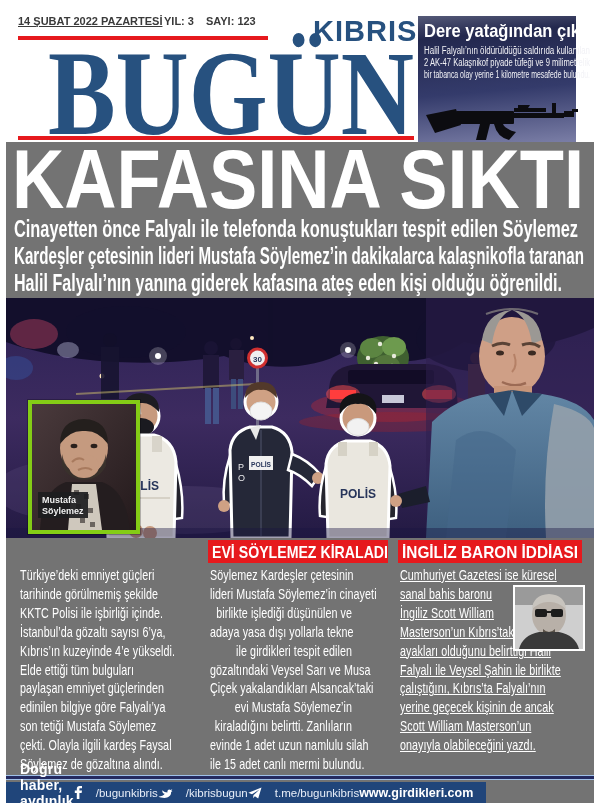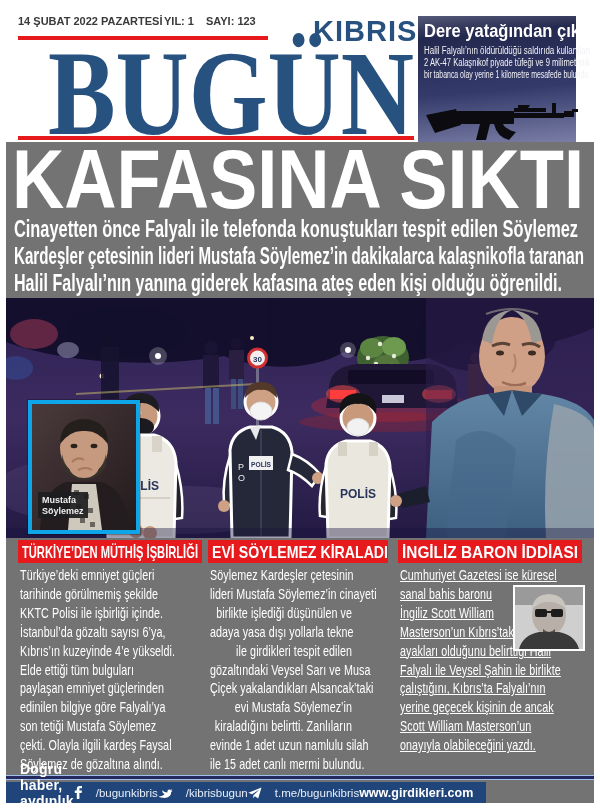--- a/index.html
+++ b/index.html
@@ -41,31 +41,31 @@
              background:linear-gradient(#9fc0e8 0 1px,#242a60 1px 4px,#9fc0e8 4px 5px);}
   .footerbar{top:640px;left:0;width:480px;height:21px;background:#20457a;
              display:flex;align-items:center;justify-content:space-between;
              padding:0 14px;box-sizing:border-box;color:#fff;}
   .footerbar .slogan{font-weight:bold;font-size:14px;letter-spacing:.2px;}
   .fgroup{display:flex;align-items:center;gap:13px;font-size:11.5px;color:#e8eef8;}
   .fsep{width:1px;height:13px;background:rgba(200,218,240,.45);}
   .site{font-weight:bold;font-size:12.5px;}
 
   
-  .inset{border:4px solid #0ea5e9;box-shadow:0 0 0 1px rgba(0,0,0,.25);}
+  .inset{border:4px solid #84cc16;box-shadow:0 0 0 1px rgba(0,0,0,.25);}
   .inset2{border:2px solid #fff;}
   svg{display:block;}
 </style>
 </head>
 <body>
 
 <div class="page">
 
-  <span class="abs dateline" style="left:18px;">14 ŞUBAT 2022 PAZARTESİ</span>
-  <span class="abs dateline" style="left:164px;">YIL: 1</span>
+  <span class="abs dateline" style="left:18px;text-decoration:underline;">14 ŞUBAT 2022 PAZARTESİ</span>
+  <span class="abs dateline" style="left:164px;">YIL: 3</span>
   <span class="abs dateline" style="left:206px;">SAYI: 123</span>
   <div class="abs rule" style="left:18px;top:36px;width:250px;"></div>
 
   <svg class="abs masthead-svg" width="368" height="118" viewBox="0 0 368 118">
     <text x="0" y="112" font-size="120" textLength="366" lengthAdjust="spacingAndGlyphs">BUGÜN</text>
   </svg>
   <span class="abs kibris">KIBRIS</span>
   <div class="abs rule" style="left:18px;top:136px;width:396px;"></div>
 
   <div class="abs promo">
@@ -286,25 +286,20 @@
             <rect x="56" y="104" width="5" height="5"></rect>
           <rect x="48" y="114" width="5" height="5"></rect>
             <rect x="58" y="118" width="5" height="5"></rect>
         </g>
         <rect x="6" y="88" width="50" height="26" fill="#1d1d1f" opacity=".92"></rect>
         <text x="10" y="99" font-size="9" font-weight="bold" fill="#efefef">Mustafa</text>
         <text x="10" y="110" font-size="9" font-weight="bold" fill="#efefef">Söylemez</text>
       </svg>
     </div>
 
-    <div class="abs redbar" style="left:12px;width:184px;">
-      <svg width="184" height="23" viewBox="0 0 184 23">
-        <text x="92" y="17.5" font-size="17" text-anchor="middle" textLength="176" lengthAdjust="spacingAndGlyphs">TÜRKİYE’DEN MÜTHİŞ İŞBİRLİĞİ</text>
-      </svg>
-    </div>
     <div class="abs redbar" style="left:202px;width:180px;">
       <svg width="184" height="23" viewBox="0 0 184 23">
         <text x="92" y="17.5" font-size="17" text-anchor="middle" textLength="176" lengthAdjust="spacingAndGlyphs">EVİ SÖYLEMEZ KİRALADI</text>
       </svg>
     </div>
     <div class="abs redbar" style="left:392px;width:184px;">
       <svg width="184" height="23" viewBox="0 0 184 23">
         <text x="92" y="17.5" font-size="17" text-anchor="middle" textLength="176" lengthAdjust="spacingAndGlyphs">İNGİLİZ BARON İDDİASI</text>
       </svg>
     </div>

